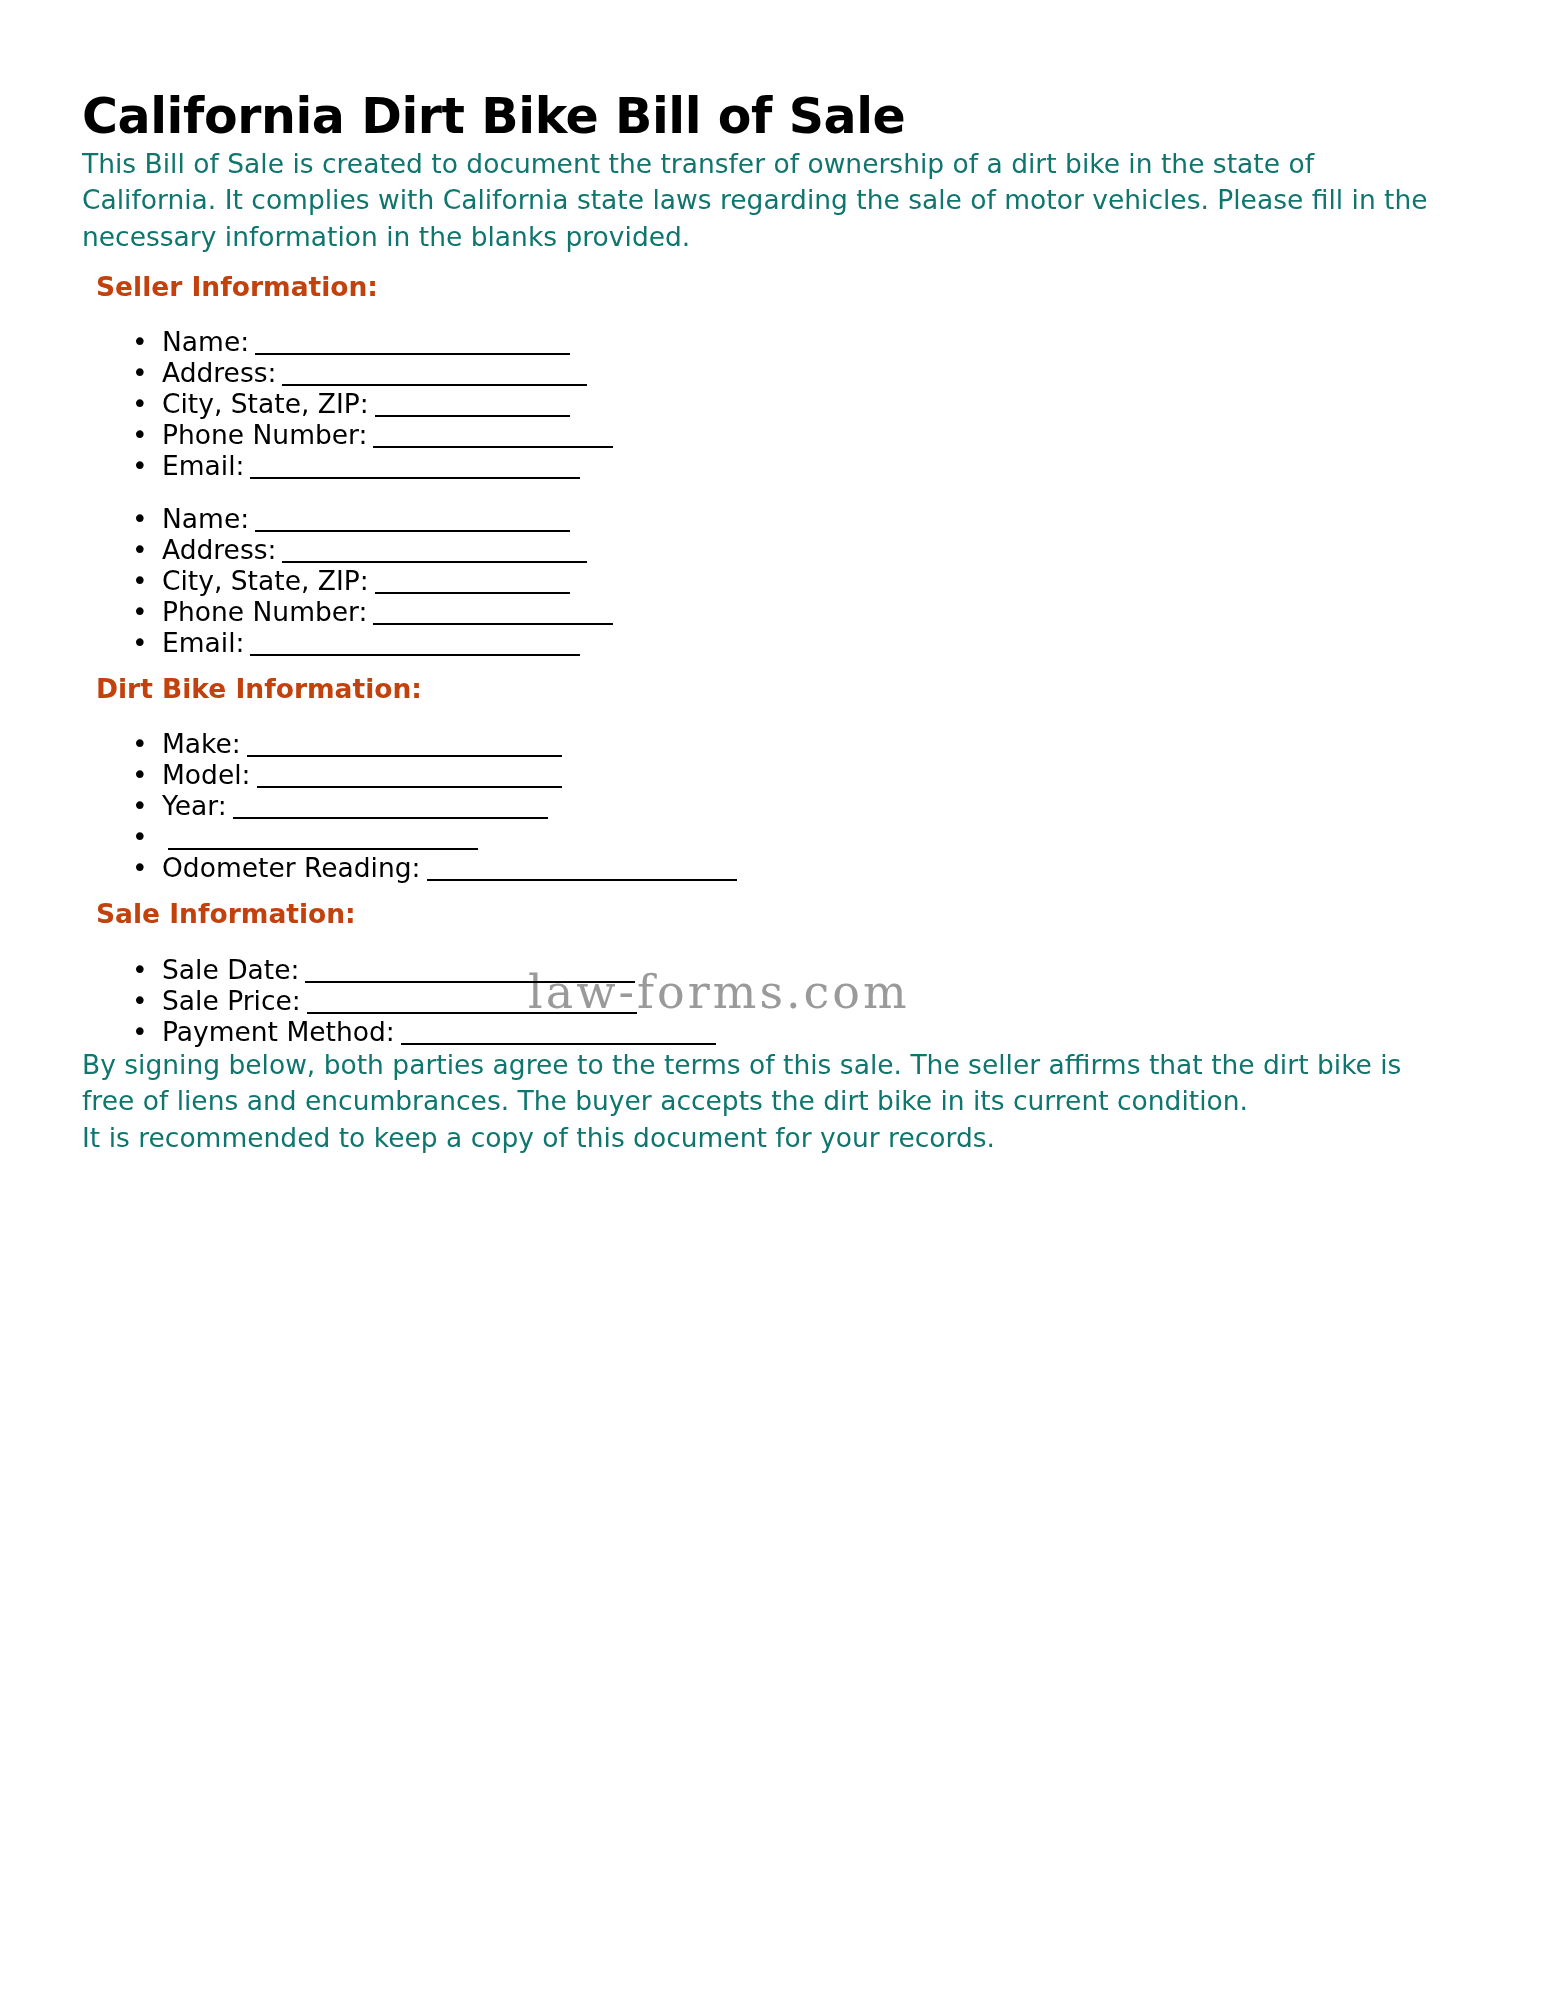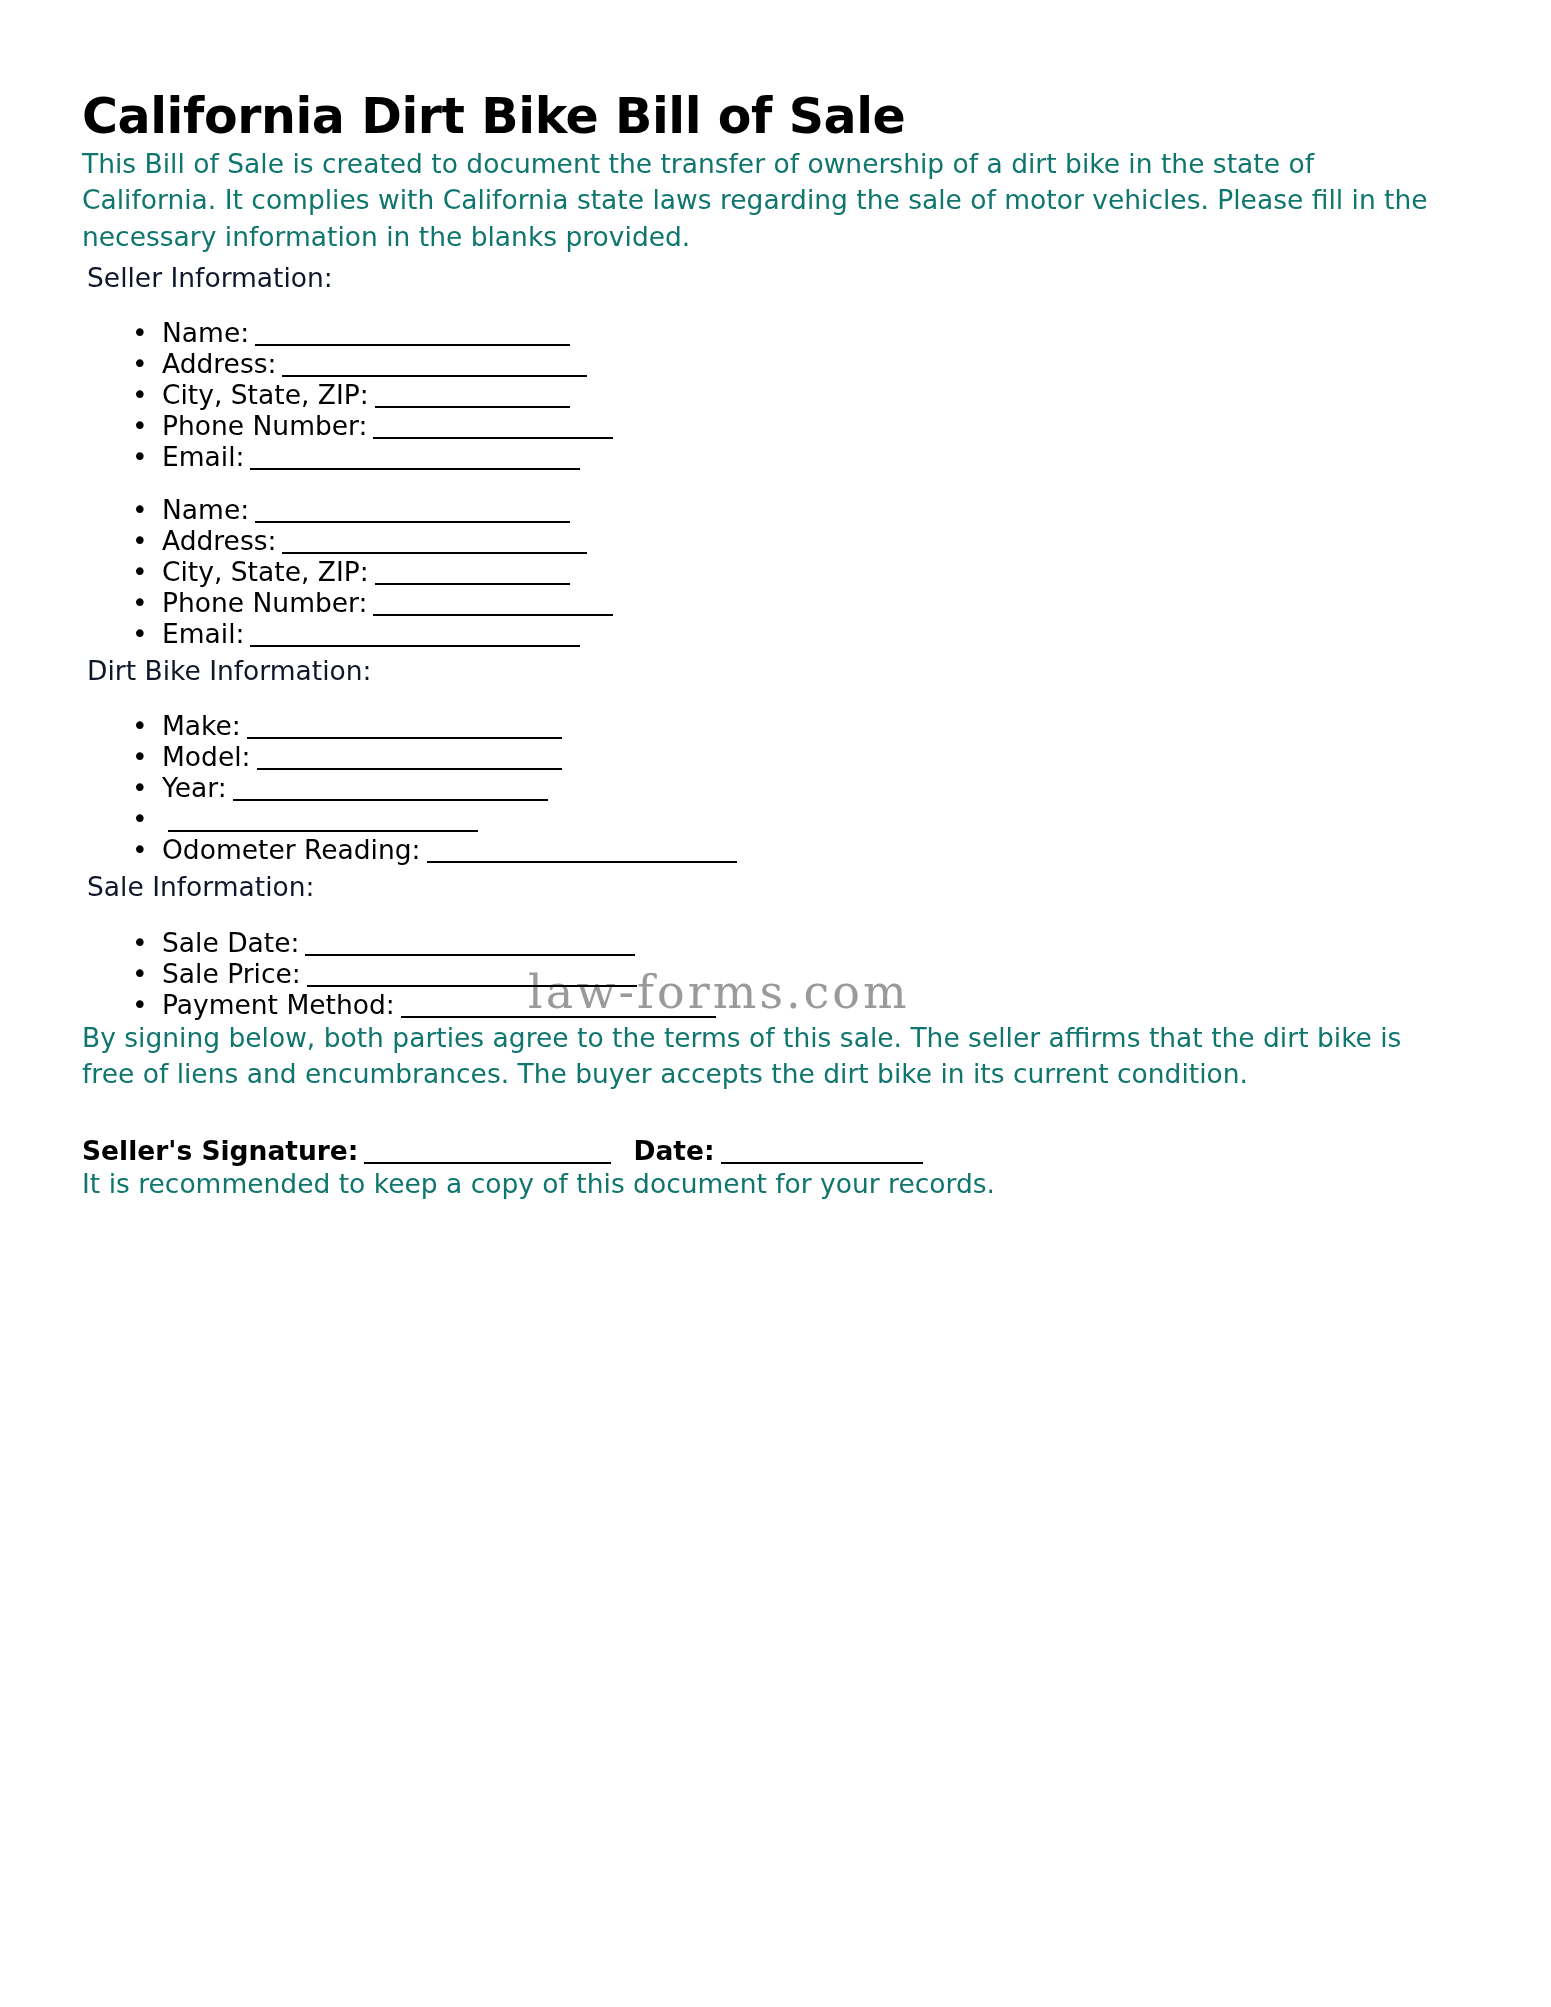--- a/index.html
+++ b/index.html
@@ -41,24 +41,24 @@
     line-height: 1.38;
     margin: 0;
     color: #0f766e;
     max-width: 1350px;
   }
 
   .intro-para { margin-top: 56px; }
 
   h2.section-heading {
     font-size: 26.5px;
-    font-weight: normal;
-    margin: 5px;
+    font-weight: bold;
+    margin: 14px;
     line-height: 1.3;
-    color: #0f172a;
+    color: #c2410c;
   }
 
   .sec-gap-heading { margin-top: 45px; }
 
   ul.field-list {
     list-style: none;
     margin: 22px 0 0 0;
     padding: 0 0 0 44px;
   }
   ul.field-list li {
@@ -188,21 +188,18 @@
       <li>
         <span class="bullet-dot">•</span><span>Sale Price:</span><span class="blank" style="width:330px"></span>
       </li>
       <li>
         <span class="bullet-dot">•</span><span>Payment Method:</span><span class="blank" style="width:315px"></span>
       </li>
     </ul>
 
     <p class="para closing-para">By signing below, both parties agree to the terms of this sale. The seller affirms that the dirt bike is free of liens and encumbrances. The buyer accepts the dirt bike in its current condition.</p>
 
-    <div class="sig-row">
-      <span>Seller's Signature:</span><span class="blank" style="width:247px"></span><span class="sig-date-label">Date:</span><span class="blank" style="width:202px"></span>
-    </div>
 
 
     <p class="para footer-note">It is recommended to keep a copy of this document for your records.</p>
 
   </div>
 </div>
 
 </body></html>

